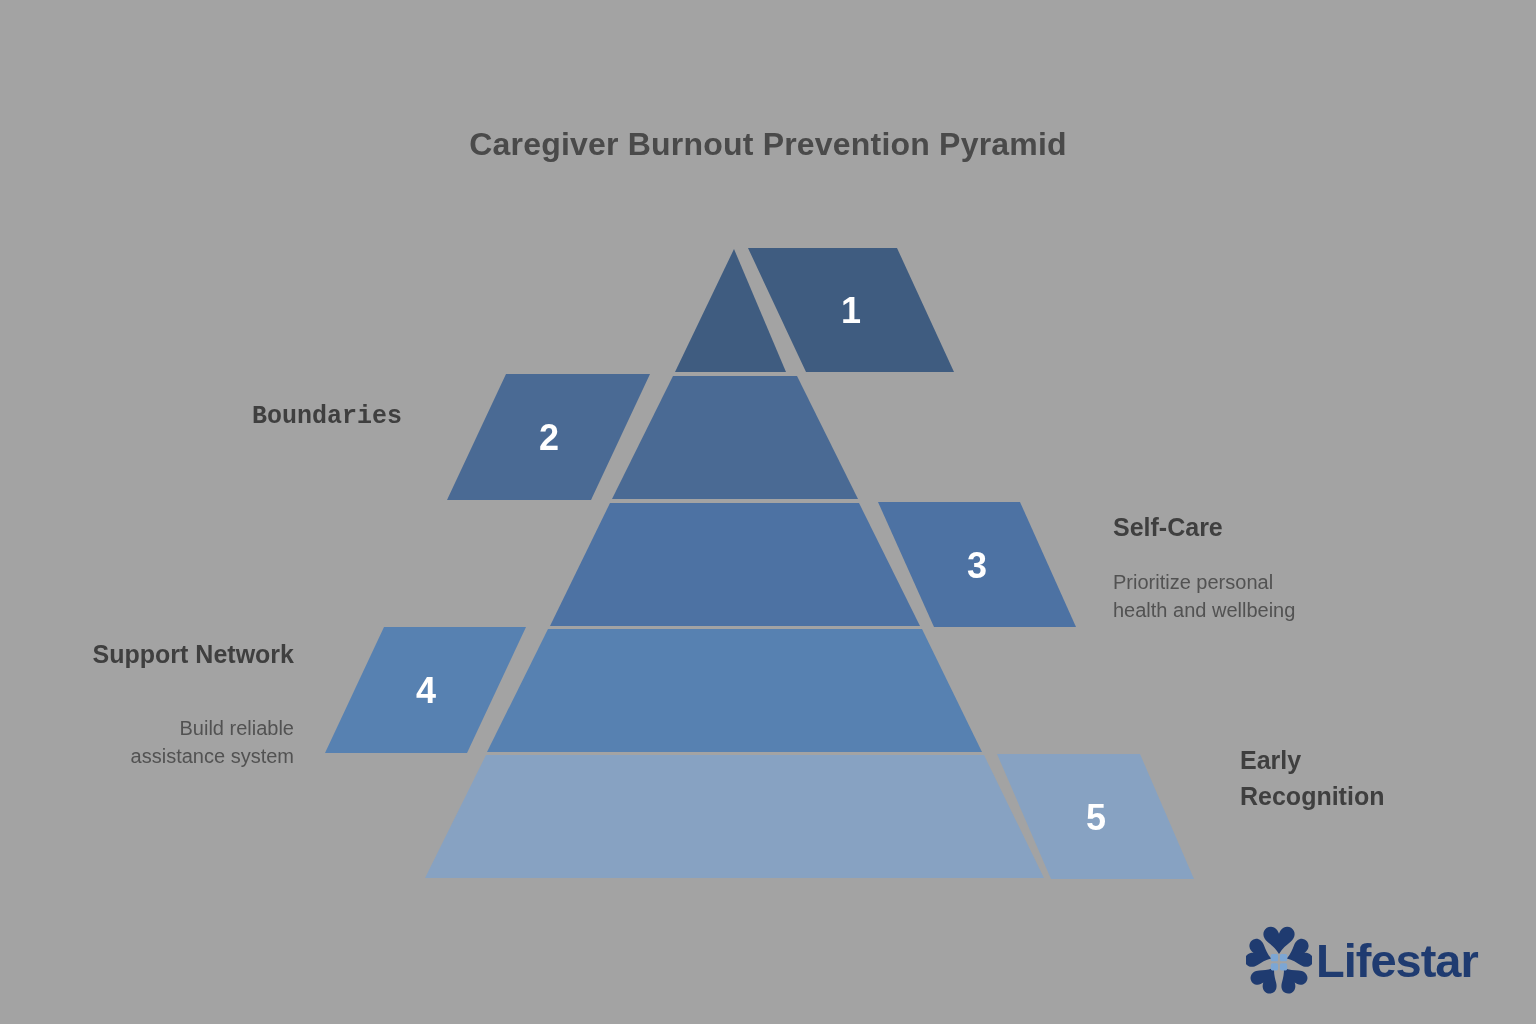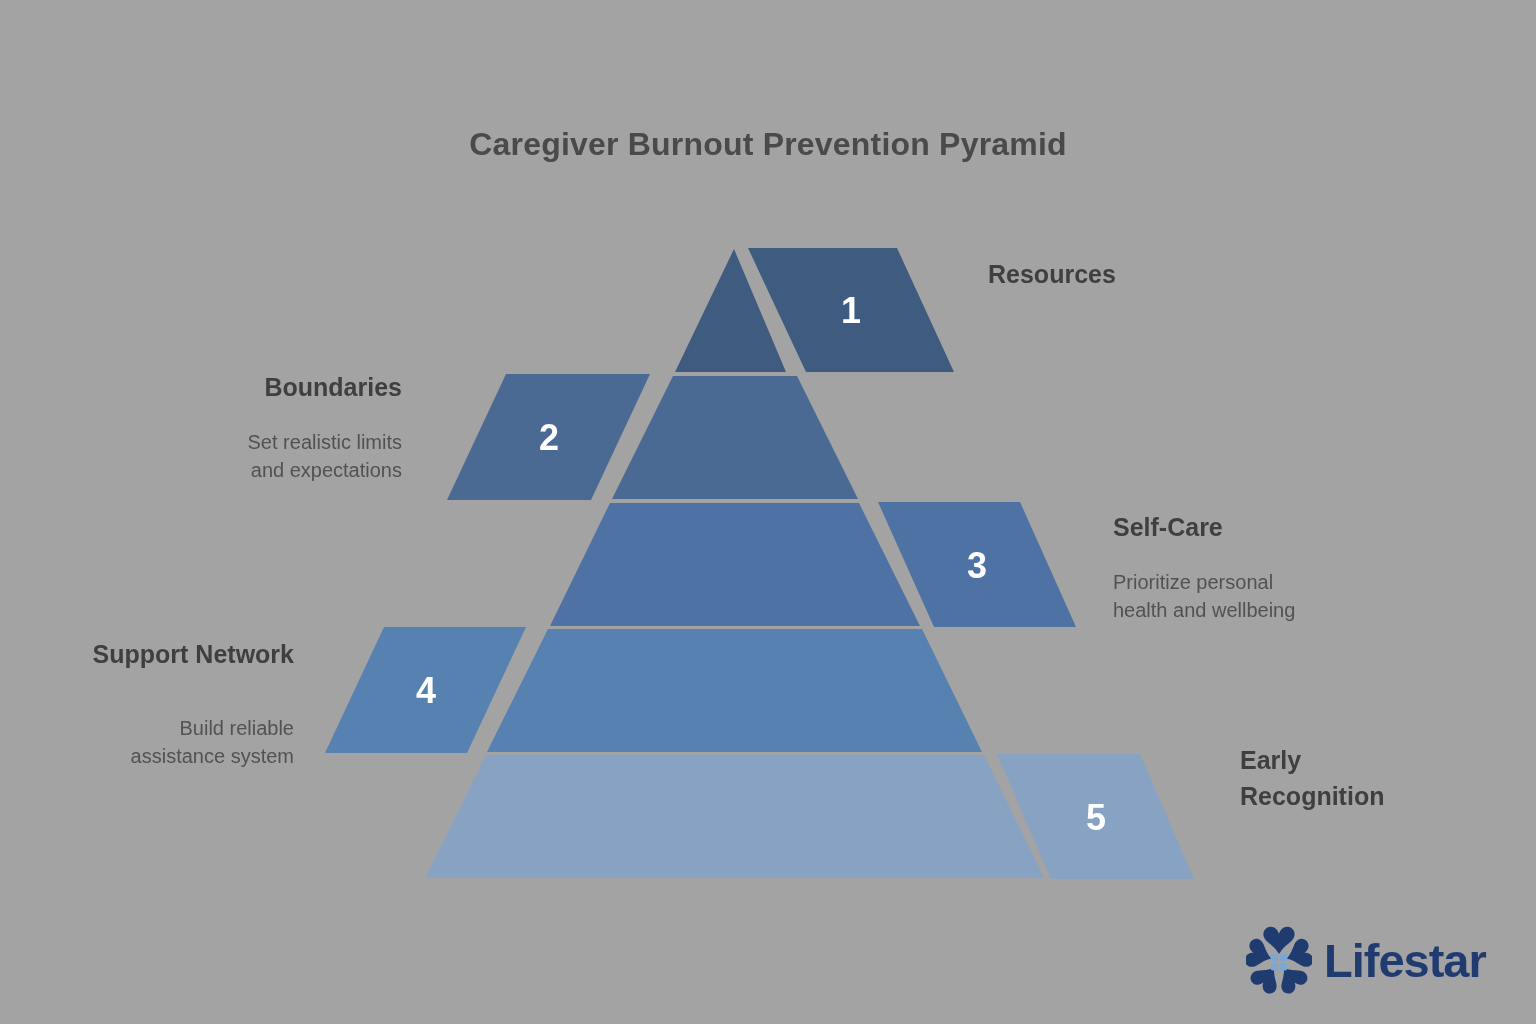--- a/index.html
+++ b/index.html
@@ -28,21 +28,21 @@
   }
   .label-block .lvl-desc{
     font-size:20px;color:#525252;line-height:28px;margin:0;
   }
   .align-right{text-align:right;}
   .label-support .lvl-desc{margin-top:42px;}
   .label-early{width:195px;}
   .label-early .lvl-title{line-height:36px;margin-bottom:38px;}
   .logo{
     position:absolute;left:1246px;top:924px;
-    display:flex;align-items:center;gap:12px;
+    display:flex;align-items:center;gap:4px;
   }
   .logo-text{
     font-size:47px;font-weight:bold;color:#1f3b70;
     letter-spacing:-1px;line-height:74px;
   }
 </style>
 </head>
 <body>
 
 <div class="canvas">
@@ -64,29 +64,24 @@
     <polygon points="997,754 1140,754 1194,879 1051,879" fill="#87a2c2"></polygon>
 
     <text class="tab-number" text-anchor="middle" x="851" y="323">1</text>
     <text class="tab-number" text-anchor="middle" x="549" y="450">2</text>
     <text class="tab-number" text-anchor="middle" x="977" y="578">3</text>
     <text class="tab-number" text-anchor="middle" x="426" y="703">4</text>
     <text class="tab-number" text-anchor="middle" x="1096" y="830">5</text>
   </svg>
 
   <div class="label-block" style="left:988px;top:256px;width:250px;">
-    <p class="lvl-title">Resources</p>
   </div>
 
-  <div class="label-block align-right" style="left:142px;top:369px;width:260px;">
+  <div class="label-block align-right" style="left:142px;top:399px;width:260px;font-family:Liberation Mono, monospace;">
     <p class="lvl-title">Boundaries</p>
-    <p class="lvl-desc">
-      <span>Set realistic limits</span><br>
-      <span>and expectations</span>
-    </p>
   </div>
 
   <div class="label-block align-right label-support" style="left:34px;top:636px;width:260px;">
     <p class="lvl-title">Support Network</p>
     <p class="lvl-desc">
       <span>Build reliable</span><br>
       <span>assistance system</span>
     </p>
   </div>
 

